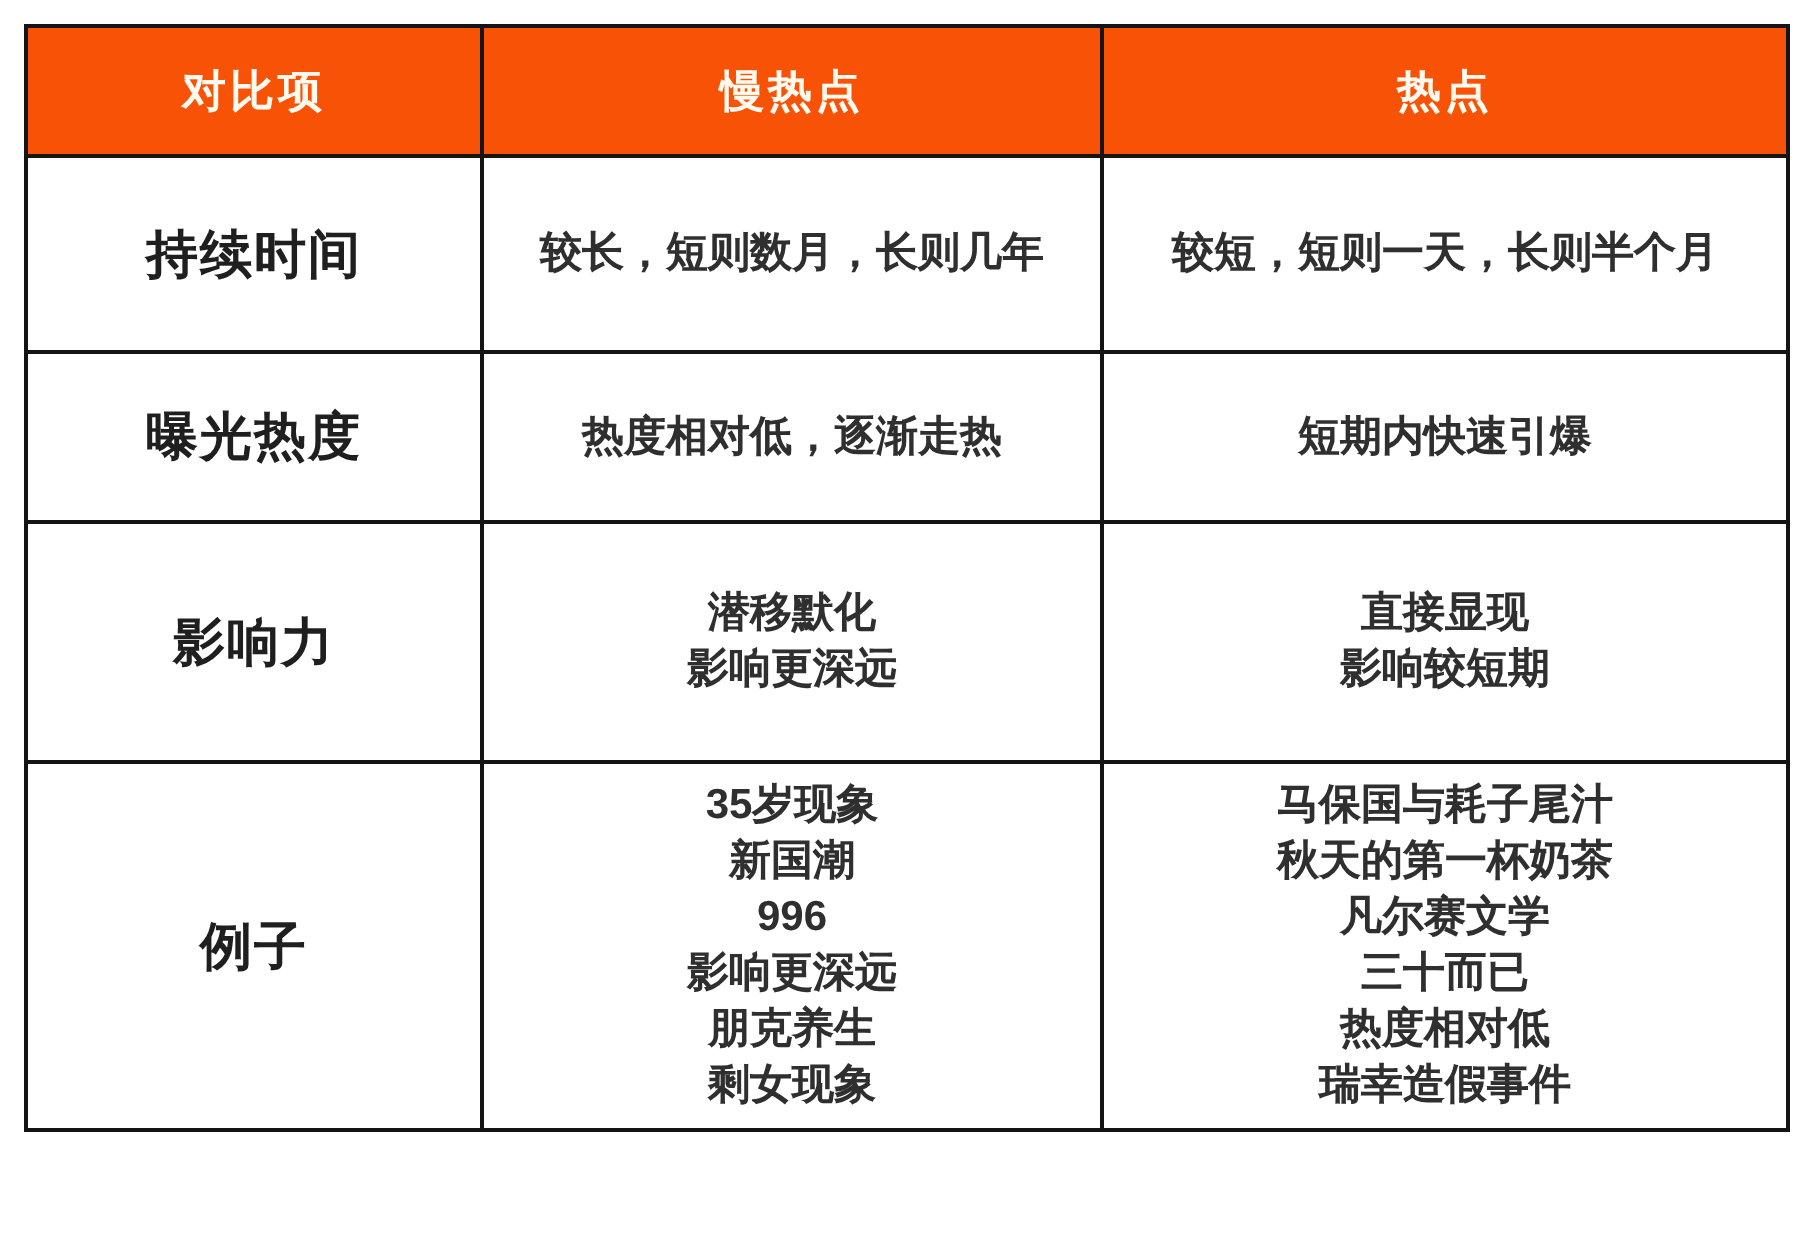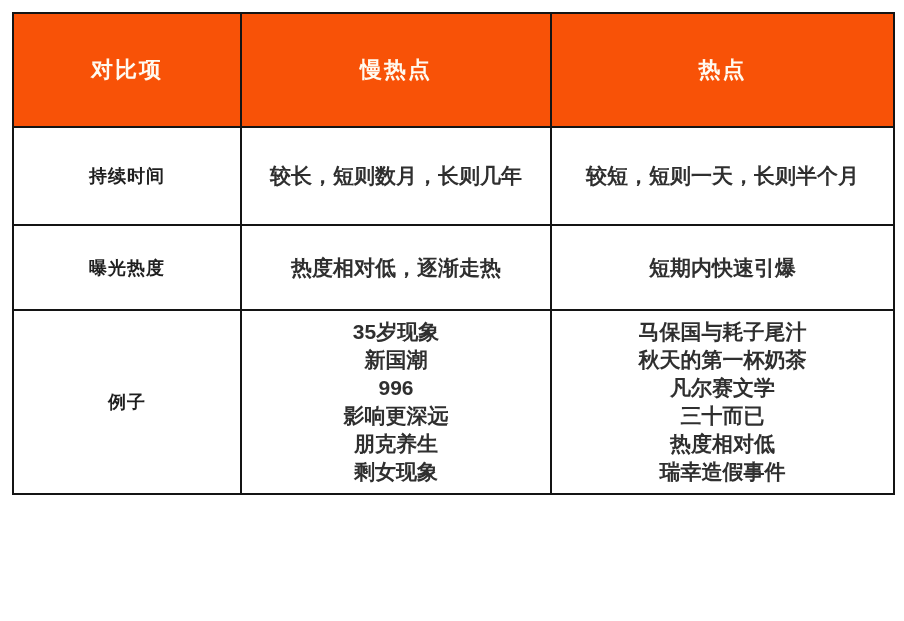--- a/index.html
+++ b/index.html
@@ -36,36 +36,36 @@
   table.compare td{
     border:2px solid var(--border-color);
     text-align:center;
     vertical-align:middle;
     padding:6px 8px;
     box-sizing:border-box;
   }
   col.c1{width:228px;}
   col.c2{width:310px;}
   col.c3{width:343px;}
-  thead tr{height:114px;}
+  thead tr{height:65px;}
   tbody tr.r1{height:98px;}
   tbody tr.r2{height:85px;}
   tbody tr.r3{height:120px;}
   tbody tr.r4{height:184px;}
   thead th{
     background:var(--header-bg);
     color:var(--header-fg);
     font-size:22px;
     font-weight:bold;
     letter-spacing:2px;
   }
   tbody th.row-label{
     background:#ffffff;
     color:var(--label-fg);
-    font-size:18px;
+    font-size:26px;
     font-weight:bold;
     letter-spacing:1px;
   }
   tbody td{
     background:#ffffff;
     color:var(--body-fg);
     font-size:21px;
     font-weight:700;
   }
   .cell-line{
@@ -103,20 +103,31 @@
         </tr>
         <tr class="r2">
           <th class="row-label">曝光热度</th>
           <td>
             <div class="cell-line">热度相对低，逐渐走热</div>
           </td>
           <td>
             <div class="cell-line">短期内快速引爆</div>
           </td>
         </tr>
+        <tr class="r3">
+          <th class="row-label">影响力</th>
+          <td>
+            <div class="cell-line">潜移默化</div>
+            <div class="cell-line">影响更深远</div>
+          </td>
+          <td>
+            <div class="cell-line">直接显现</div>
+            <div class="cell-line">影响较短期</div>
+          </td>
+        </tr>
         <tr class="r4">
           <th class="row-label">例子</th>
           <td>
             <div class="cell-line">35岁现象</div>
             <div class="cell-line">新国潮</div>
             <div class="cell-line">996</div>
             <div class="cell-line">影响更深远</div>
             <div class="cell-line">朋克养生</div>
             <div class="cell-line">剩女现象</div>
           </td>

